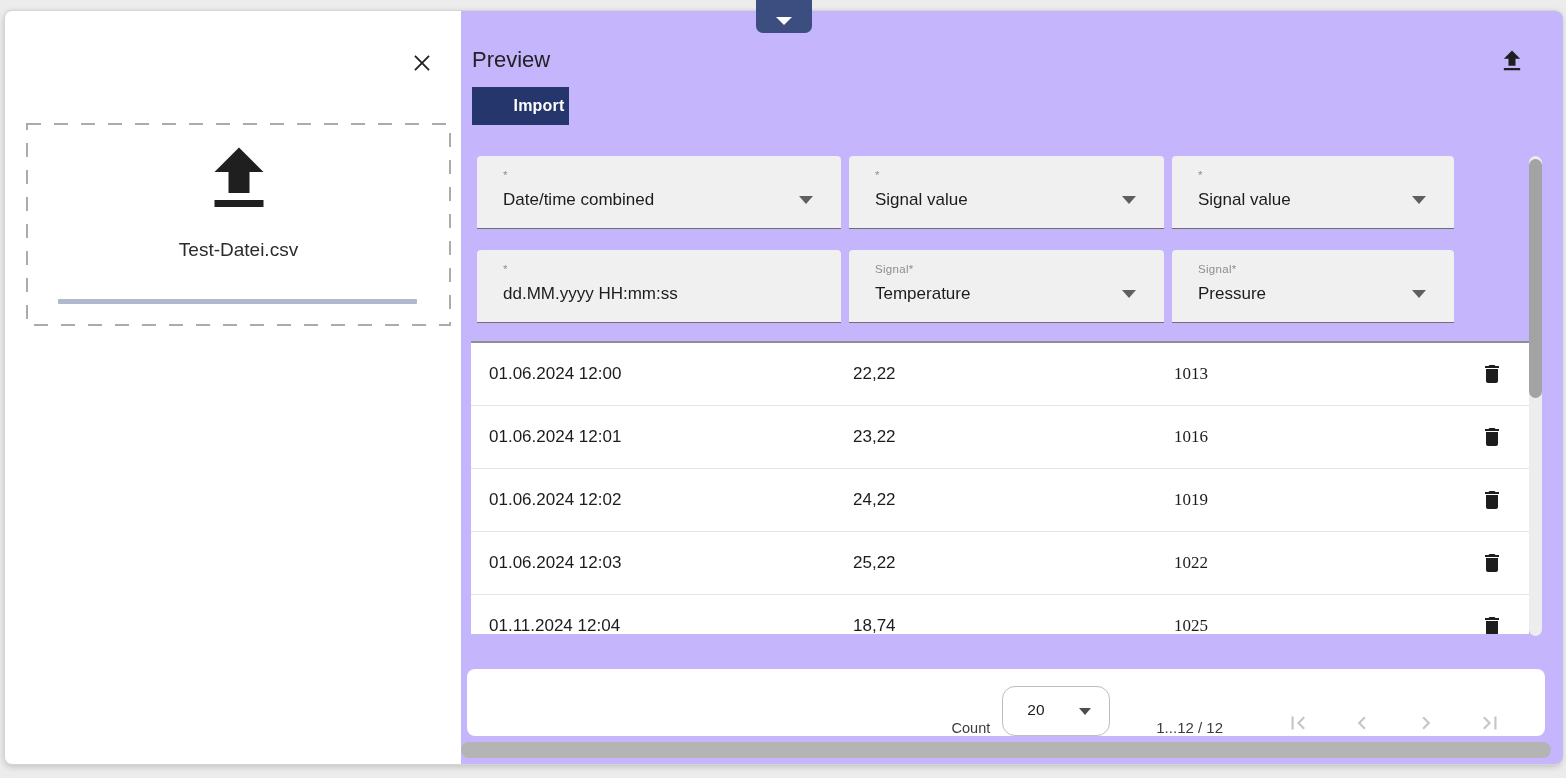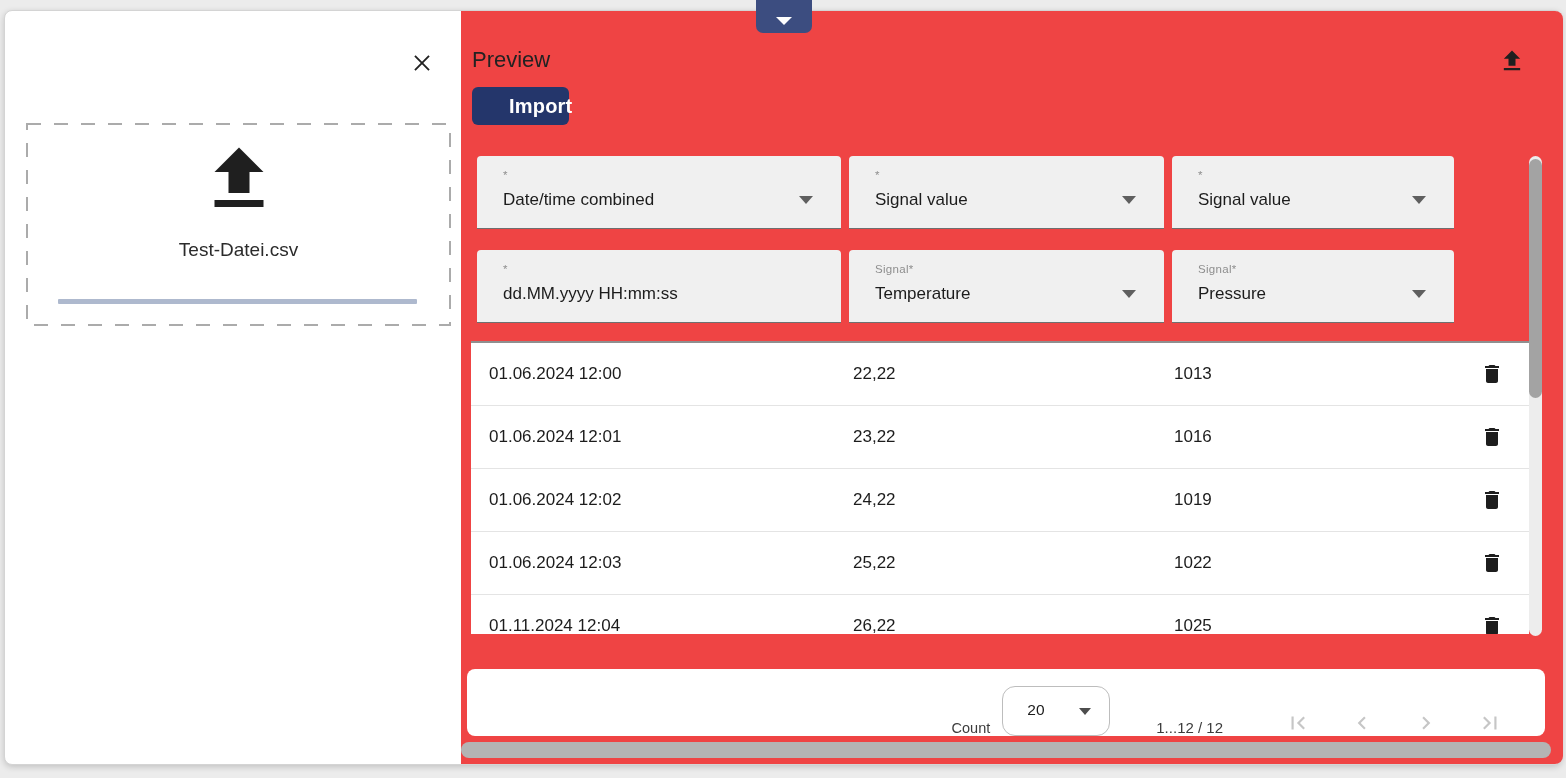--- a/index.html
+++ b/index.html
@@ -14,39 +14,39 @@
   .tri-down-white { width:0; height:0; border-left:8px solid transparent; border-right:8px solid transparent;
                     border-top:8px solid #ffffff; }
   
   .close-btn { position:absolute; left:402px; top:38px; width:30px; height:30px; background:none; border:none; cursor:pointer; }
   .dropzone { position:absolute; left:21px; top:112px; width:425px; height:203px; cursor:pointer; }
   .dropzone svg.dash { position:absolute; left:0; top:0; }
   .dz-upload-icon { position:absolute; left:50%; top:14px; transform:translateX(-50%); }
   .dz-filename { position:absolute; left:0; right:0; top:116px; text-align:center; font-size:19px; color:#2b2b2b; }
   .dz-progress { position:absolute; left:32px; width:359px; top:176px; height:5px; background:#aeb9ce; border-radius:1px; }
   
-  .right-panel { position:absolute; left:456px; top:0; width:1102px; height:753px; background:#ef4444; border-radius:0 8px 8px 0; }
+  .right-panel { position:absolute; left:456px; top:0; width:1102px; height:753px; background:#c4b5fd; border-radius:0 8px 8px 0; }
   .preview-title { position:absolute; left:11px; top:36px; font-size:22px; color:#222222; }
   .import-btn { position:absolute; left:11px; top:76px; width:97px; height:38px; background:#24366b; color:#ffffff;
-                border:none; border-radius:6px; font-size:20px; font-weight:600; font-family:inherit; cursor:pointer; letter-spacing:.2px;padding-left:37px; }
+                border:none; border-radius:0; font-size:16px; font-weight:600; font-family:inherit; cursor:pointer; letter-spacing:.2px;padding-left:37px; }
   .header-upload-btn { position:absolute; right:36px; top:36px; width:30px; height:30px; background:none; border:none; cursor:pointer; }
   
   .field { position:absolute; height:73px; background:#f0f0f0; border-radius:4px 4px 0 0; border-bottom:1px solid #6f6f6f; cursor:pointer; }
   .f-label { position:absolute; left:26px; top:13px; font-size:11.5px; color:#8e8e8e; letter-spacing:.3px; }
   .f-value { position:absolute; left:26px; top:34px; font-size:17px; color:#1c1c1c; white-space:nowrap; }
   .select-arrow { position:absolute; right:28px; top:40px; width:0; height:0;
                   border-left:7px solid transparent; border-right:7px solid transparent; border-top:8px solid #5f5f5f; }
   .row1 { top:145px; } .row2 { top:239px; }
   .col1 { left:16px; width:364px; } .col2 { left:388px; width:315px; } .col3 { left:711px; width:282px; }
   
   .table-sep { position:absolute; left:10px; top:330px; width:1058px; height:2px; background:#8f8f8f; }
   .data-table { position:absolute; left:10px; top:332px; width:1058px; height:291px; overflow:hidden; }
   .t-row { position:relative; height:63px; background:#ffffff; border-bottom:1px solid #e4e4e4; font-size:17px; }
   .t-cell { position:absolute; top:50%; transform:translateY(-50%); white-space:nowrap; color:#1c1c1c; }
-  .c-datetime { left:18px; } .c-temp { left:382px; } .c-press { left:703px; }
+  .c-datetime { left:18px; } .c-temp { left:382px; } .c-press { left:703px;font-family:Liberation Serif, serif; }
   .row-delete { position:absolute; right:24px; top:19px; width:26px; height:26px; background:none; border:none; cursor:pointer; }
   
   .footer { position:absolute; left:6px; top:658px; width:1078px; height:67px; background:#ffffff; border-radius:8px;
             display:flex; align-items:flex-end; justify-content:flex-end; padding-right:42px; }
   .count-label { font-size:14.5px; color:#3c3c3c; margin-right:12px; }
   .count-select { position:relative; width:108px; height:50px; border:1px solid #bdbdbd; border-radius:13px; background:#ffffff;
                   margin-right:46px; cursor:pointer; }
   .count-value { position:absolute; left:24px; top:14px; font-size:15.5px; color:#1c1c1c; }
   .count-arrow { position:absolute; right:18px; top:21px; width:0; height:0;
                  border-left:6px solid transparent; border-right:6px solid transparent; border-top:7px solid #4d4d4d; }
@@ -168,21 +168,21 @@
             <span class="t-cell c-press">1022</span>
             <button class="row-delete">
               <svg width="24" height="24" viewBox="0 0 24 24">
                 <path d="M6 19c0 1.1.9 2 2 2h8c1.1 0 2-.9 2-2V7H6v13zM19 4h-3.5l-1-1h-5l-1 1H5v2h14V4z" fill="#1d1d1d"></path>
               </svg>
             </button>
           </div>
 
           <div class="t-row">
             <span class="t-cell c-datetime">01.11.2024 12:04</span>
-            <span class="t-cell c-temp">26,22</span>
+            <span class="t-cell c-temp">18,74</span>
             <span class="t-cell c-press">1025</span>
             <button class="row-delete">
               <svg width="24" height="24" viewBox="0 0 24 24">
                 <path d="M6 19c0 1.1.9 2 2 2h8c1.1 0 2-.9 2-2V7H6v13zM19 4h-3.5l-1-1h-5l-1 1H5v2h14V4z" fill="#1d1d1d"></path>
               </svg>
             </button>
           </div>
         </div>
 
       <div class="footer">

